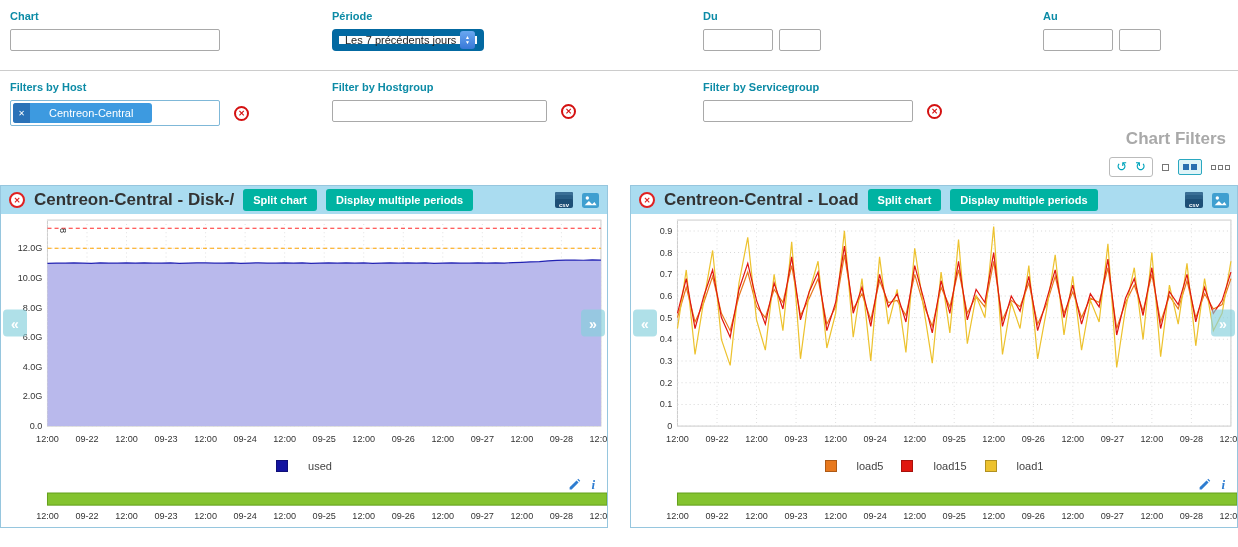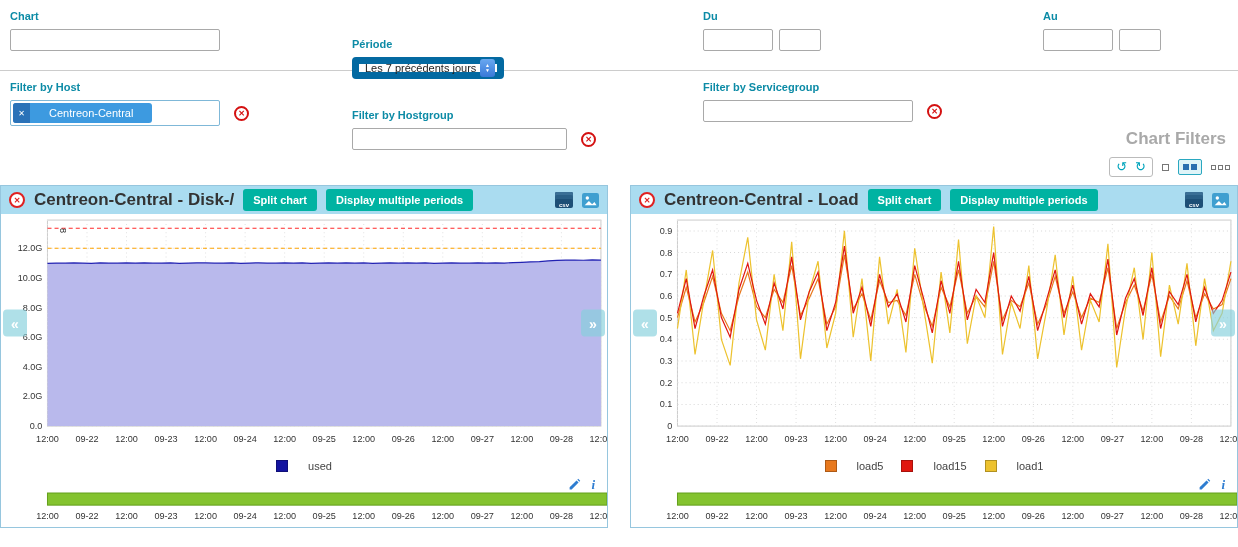--- a/index.html
+++ b/index.html
@@ -2,21 +2,21 @@
 <html><head>
 <meta charset="utf-8">
 <style>
   * { box-sizing: border-box; margin: 0; padding: 0; }
   html,body { width: 1238px; height: 547px; overflow: hidden; background: #fff;
               font-family: "Liberation Sans", sans-serif; }
   
   .row1 { position: relative; height: 70px; }
   .row2 { position: relative; height: 80px; }
   .fgroup { position: absolute; top: 10px; }
-  .p1 { left: 10px; } .p2 { left: 352px; margin-top: 28px; } .p3 { left: 703px; } .p4 { left: 1043px; }
+  .p1 { left: 10px; } .p2 { left: 332px; } .p3 { left: 703px; } .p4 { left: 1043px; }
   .flabel { font-size: 11px; font-weight: bold; color: #0c8ba6; margin-bottom: 7px; display: block; }
   .tinput { border: 1px solid #a9a9a9; height: 22px; font-size: 11px; padding: 0 4px;
             font-family: "Liberation Sans", sans-serif; border-radius: 2px; }
   .w210 { width: 210px; } .w70 { width: 70px; } .w42 { width: 42px; }
   .w215 { width: 215px; }
   .inline { display: inline-flex; gap: 6px; align-items: center; }
   .hr { border: none; border-top: 1px solid #ccc; }
   
   .selbox { width: 152px; height: 22px; border: 7px solid #0369a1; border-radius: 4px;
             display: inline-flex; align-items: center; padding-left: 6px; font-size: 11px;
@@ -118,21 +118,21 @@
     <span class="inline">
       <input class="tinput w70" type="text" style="">
       <input class="tinput w42" type="text" style="">
     </span>
   </div>
 </div>
 <hr class="hr">
 
 <div class="row2">
   <div class="fgroup p1">
-    <span class="flabel">Filter by Host</span>
+    <span class="flabel">Filters by Host</span>
     <span class="inline">
       <span class="tagbox">
         <span class="chip">
           <span class="chip-x">✕</span>
           <span class="chip-t">Centreon-Central</span>
         </span>
       </span>
       <span class="clear-ic">✕</span>
     </span>
   </div>

